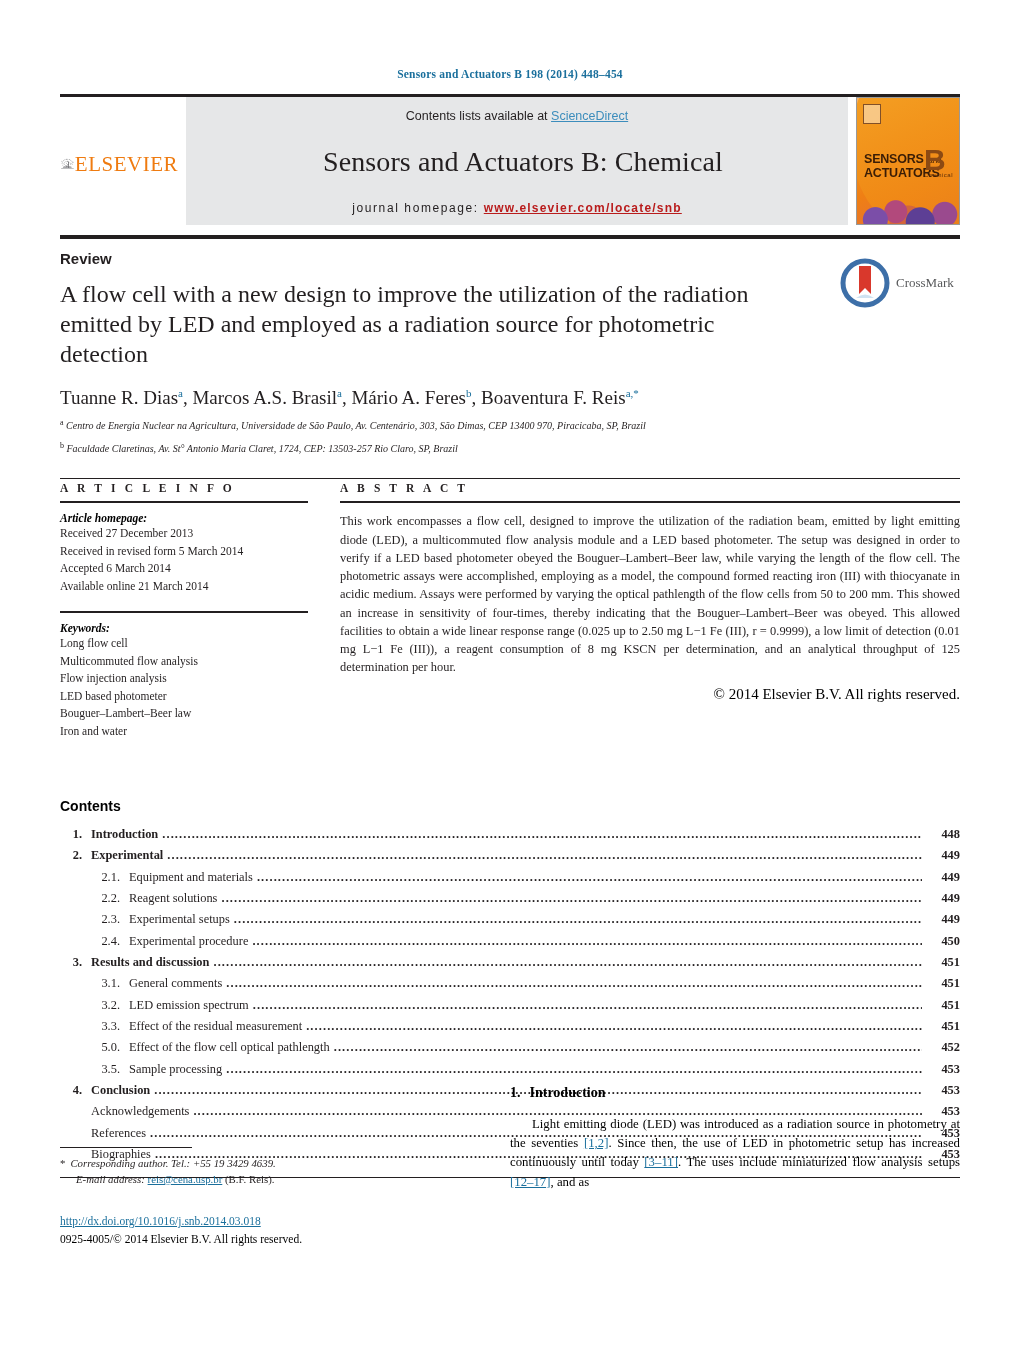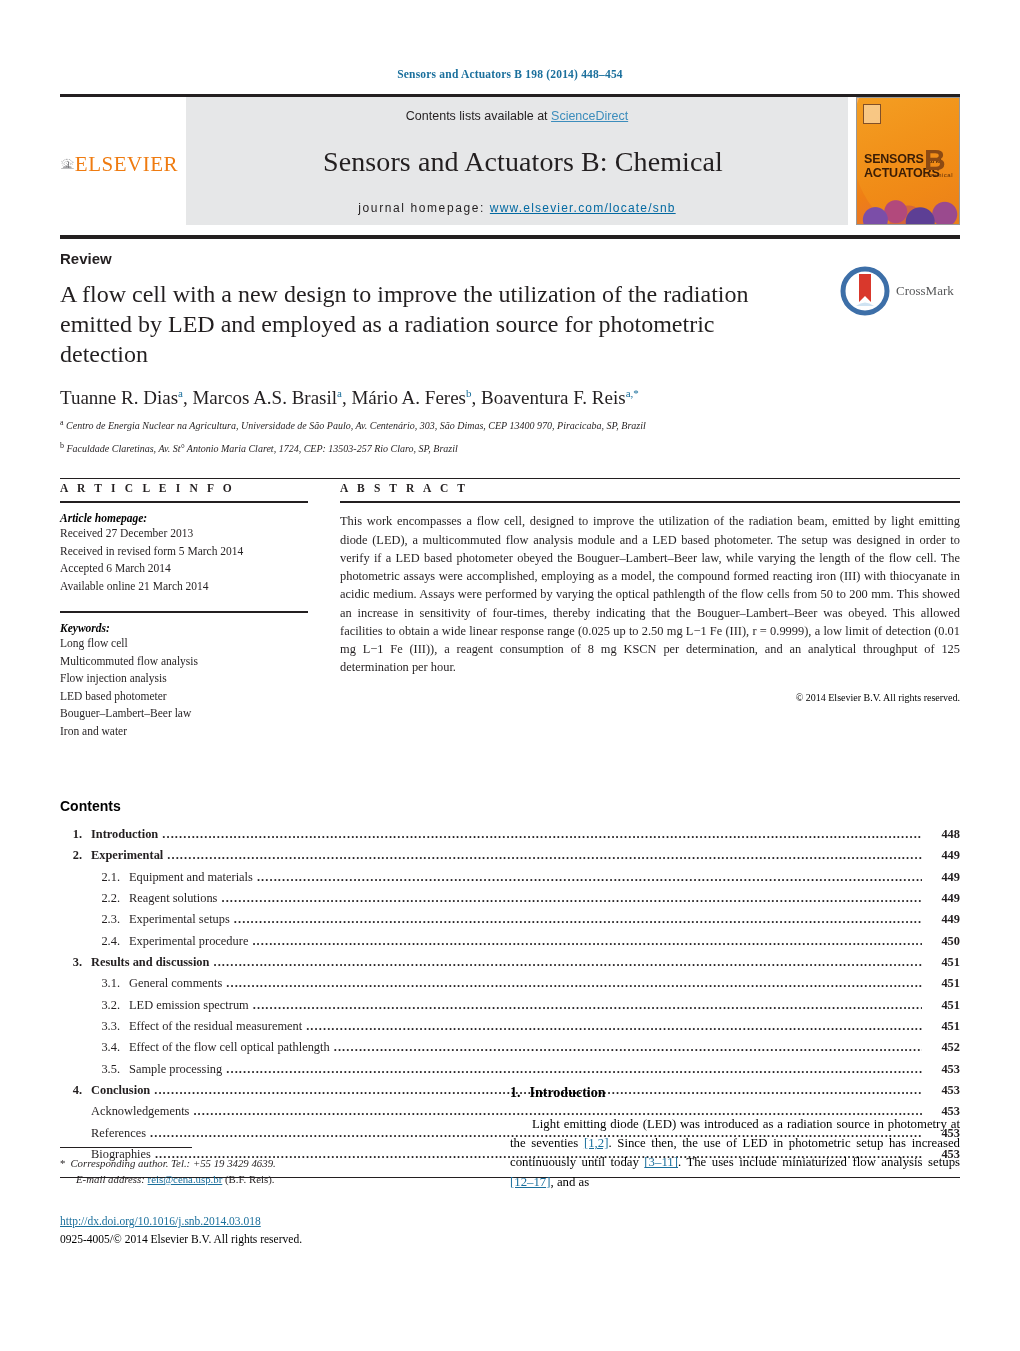--- a/index.html
+++ b/index.html
@@ -86,21 +86,21 @@
     color: #231f20;
     letter-spacing: .1px;
     margin-left: 12px;
   }
   .homepage-line {
     font-family: "Liberation Sans", sans-serif;
     font-size: 12px;
     letter-spacing: 1.6px;
     color: #231f20;
   }
-  .homepage-url { color: #0369a1; letter-spacing: 1.2px; }
+  .homepage-url { color: #b91c1c; letter-spacing: 1.2px; font-weight: bold; }
   .cover-thumb {
     flex: 0 0 104px;
     width: 104px;
     border: 1px solid #999;
     position: relative;
     overflow: hidden;
     background: linear-gradient(150deg,#f6b26b 0%, #f28c1c 38%, #ef7f14 55%, #e8762a 72%, #8a5fa8 100%);
     box-sizing: border-box;
   }
   .cover-arc {
@@ -157,21 +157,21 @@
     font-family: "Liberation Serif", serif;
     font-size: 24px;
     line-height: 1.26;
     font-weight: normal;
     color: #231f20;
     margin: 0;
     max-width: 700px;
   }
   .crossmark {
     position: absolute;
-    right: 0; top: 14px;
+    right: 0; top: 6px;
     width: 120px; height: 54px;
     display: flex; align-items: center; gap: 6px;
   }
   .crossmark-label {
     font-family: "Liberation Serif", serif;
     font-size: 13px; color: #58595b;
   }
   .authors {
     margin: 16px 60px 0 60px;
     font-family: "Liberation Serif", serif;
@@ -226,22 +226,22 @@
   .abs-body {
     font-family: "Liberation Serif", serif;
     font-size: 12.4px;
     line-height: 1.47;
     text-align: justify;
     color: #231f20;
   }
   .abs-copyright {
     text-align: right;
     font-family: "Liberation Serif", serif;
-    font-size: 10px;
-    margin-top: 16px;
+    font-size: 15px;
+    margin-top: 10px;
   }
 
   
   .contents-wrap { margin: 58px 60px 0 60px; }
   .contents-title {
     font-family: "Liberation Sans", sans-serif;
     font-weight: bold;
     font-size: 14px;
     margin-bottom: 10px;
   }
@@ -525,21 +525,21 @@
           <span class="toc-dots">........................................................................................................................................................................................................</span>
           <span class="toc-page">451</span>
         </div>
         <div class="toc-row lvl2">
           <span class="toc-num lvl2">3.3.</span>
           <span class="toc-label">Effect of the residual measurement</span>
           <span class="toc-dots">........................................................................................................................................................................................................</span>
           <span class="toc-page">451</span>
         </div>
         <div class="toc-row lvl2">
-          <span class="toc-num lvl2">3.4.</span>
+          <span class="toc-num lvl2">5.0.</span>
           <span class="toc-label">Effect of the flow cell optical pathlength</span>
           <span class="toc-dots">........................................................................................................................................................................................................</span>
           <span class="toc-page">452</span>
         </div>
         <div class="toc-row lvl2">
           <span class="toc-num lvl2">3.5.</span>
           <span class="toc-label">Sample processing</span>
           <span class="toc-dots">........................................................................................................................................................................................................</span>
           <span class="toc-page">453</span>
         </div>

